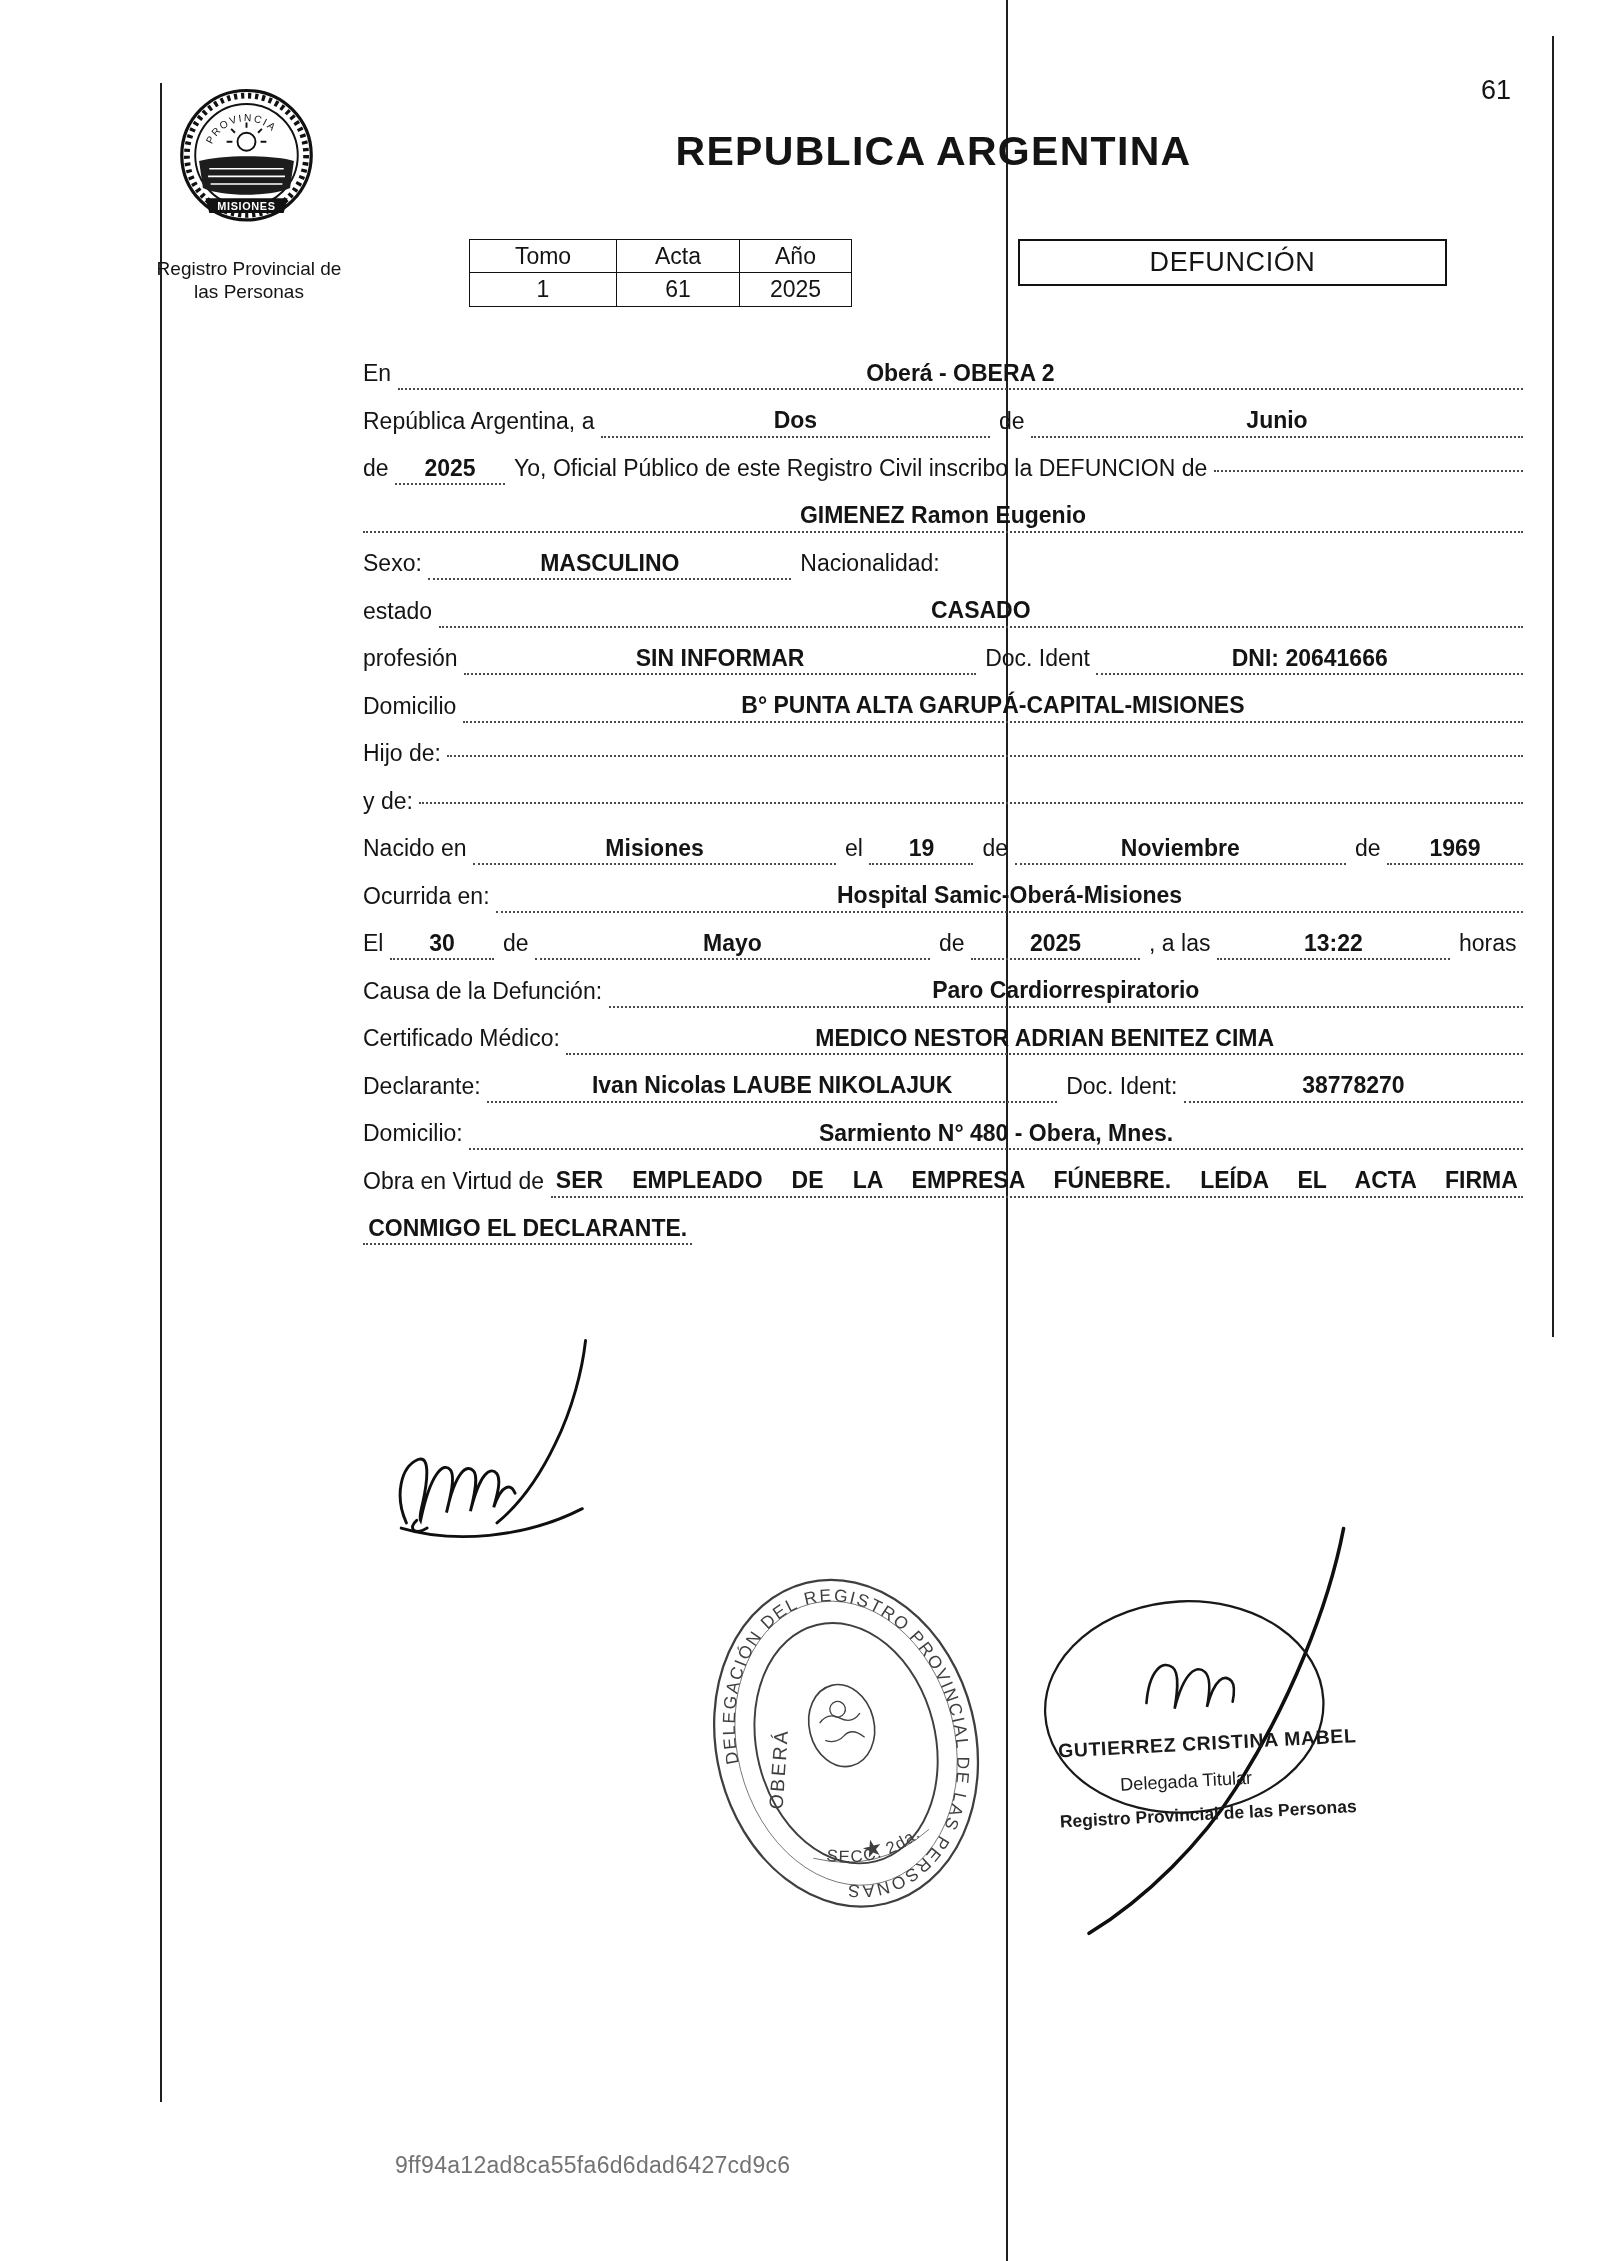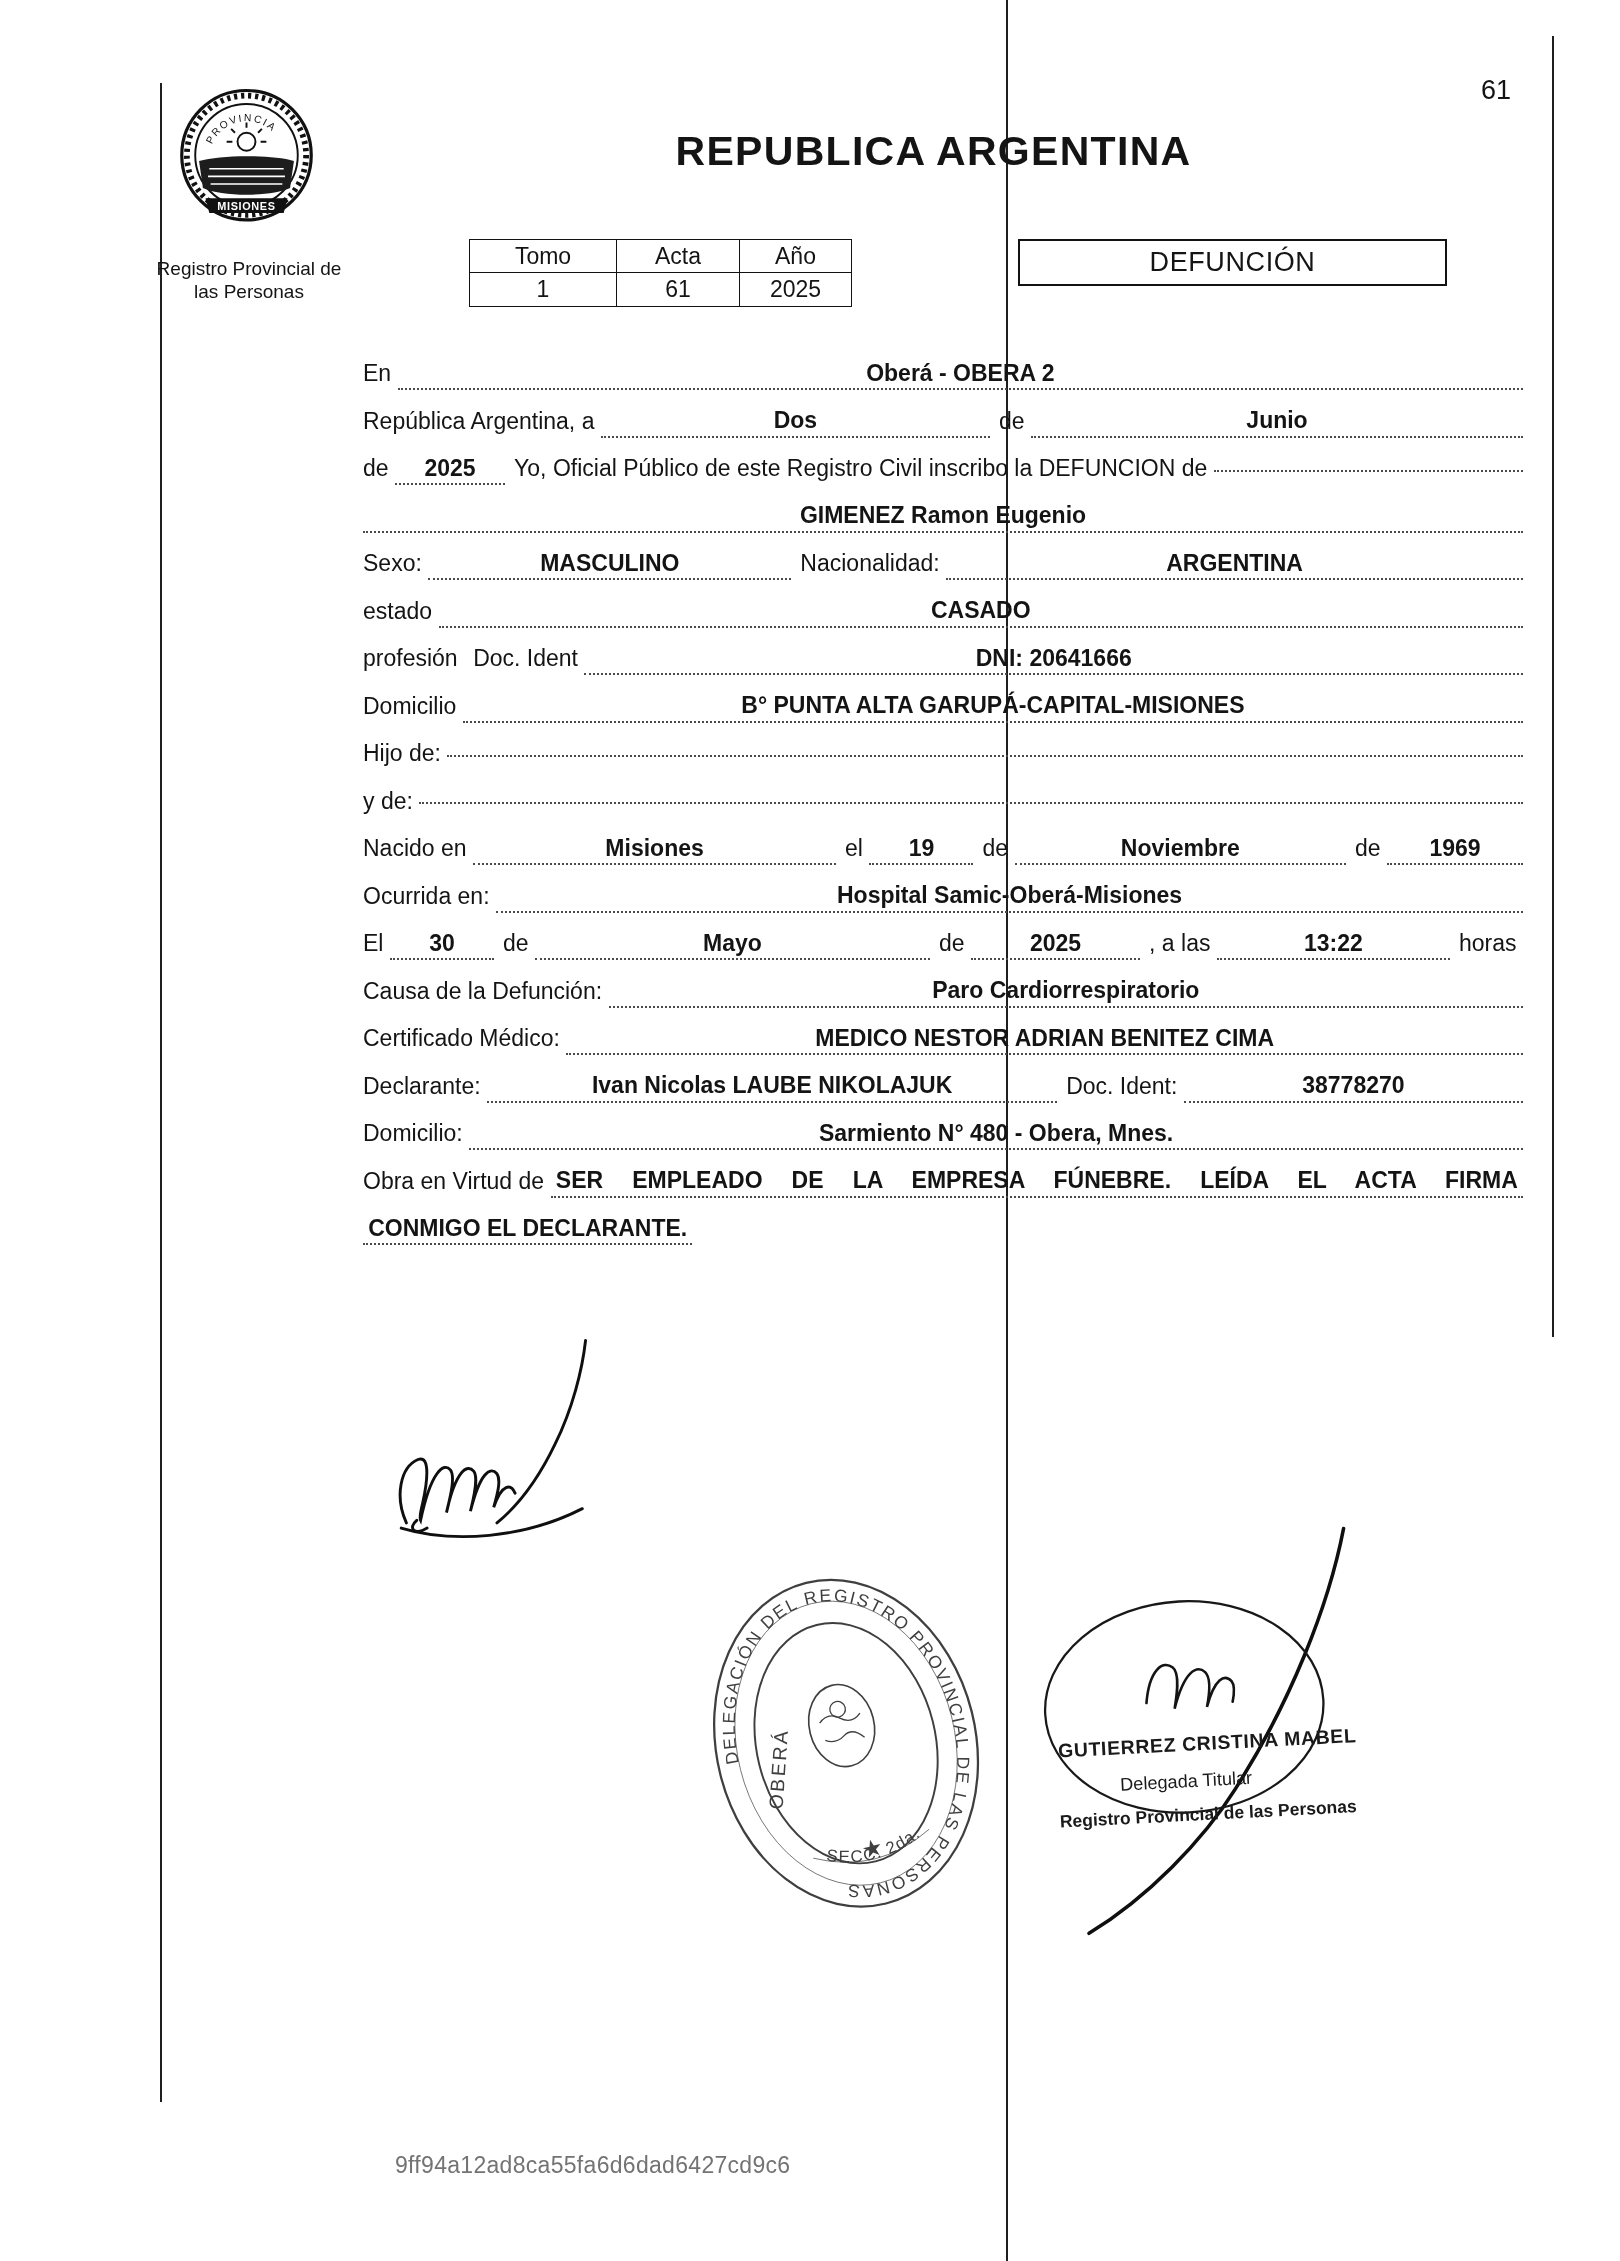--- a/index.html
+++ b/index.html
@@ -118,30 +118,30 @@
   </div>
 
   <div class="row">
     <span class="field grow">GIMENEZ Ramon Eugenio</span>
   </div>
 
   <div class="row">
     <span class="lbl">Sexo:</span>
     <span class="field w560">MASCULINO</span>
     <span class="lbl mid">Nacionalidad:</span>
-    <span class="field grow">ARGENTINA</span>
   </div>
 
   <div class="row">
     <span class="lbl">estado</span>
     <span class="field grow">CASADO</span>
   </div>
 
   <div class="row">
     <span class="lbl">profesión</span>
+    <span class="field w790">SIN INFORMAR</span>
     <span class="lbl mid">Doc. Ident</span>
     <span class="field grow">DNI: 20641666</span>
   </div>
 
   <div class="row">
     <span class="lbl">Domicilio</span>
     <span class="field grow">B° PUNTA ALTA GARUPÁ-CAPITAL-MISIONES</span>
   </div>
 
   <div class="row">

